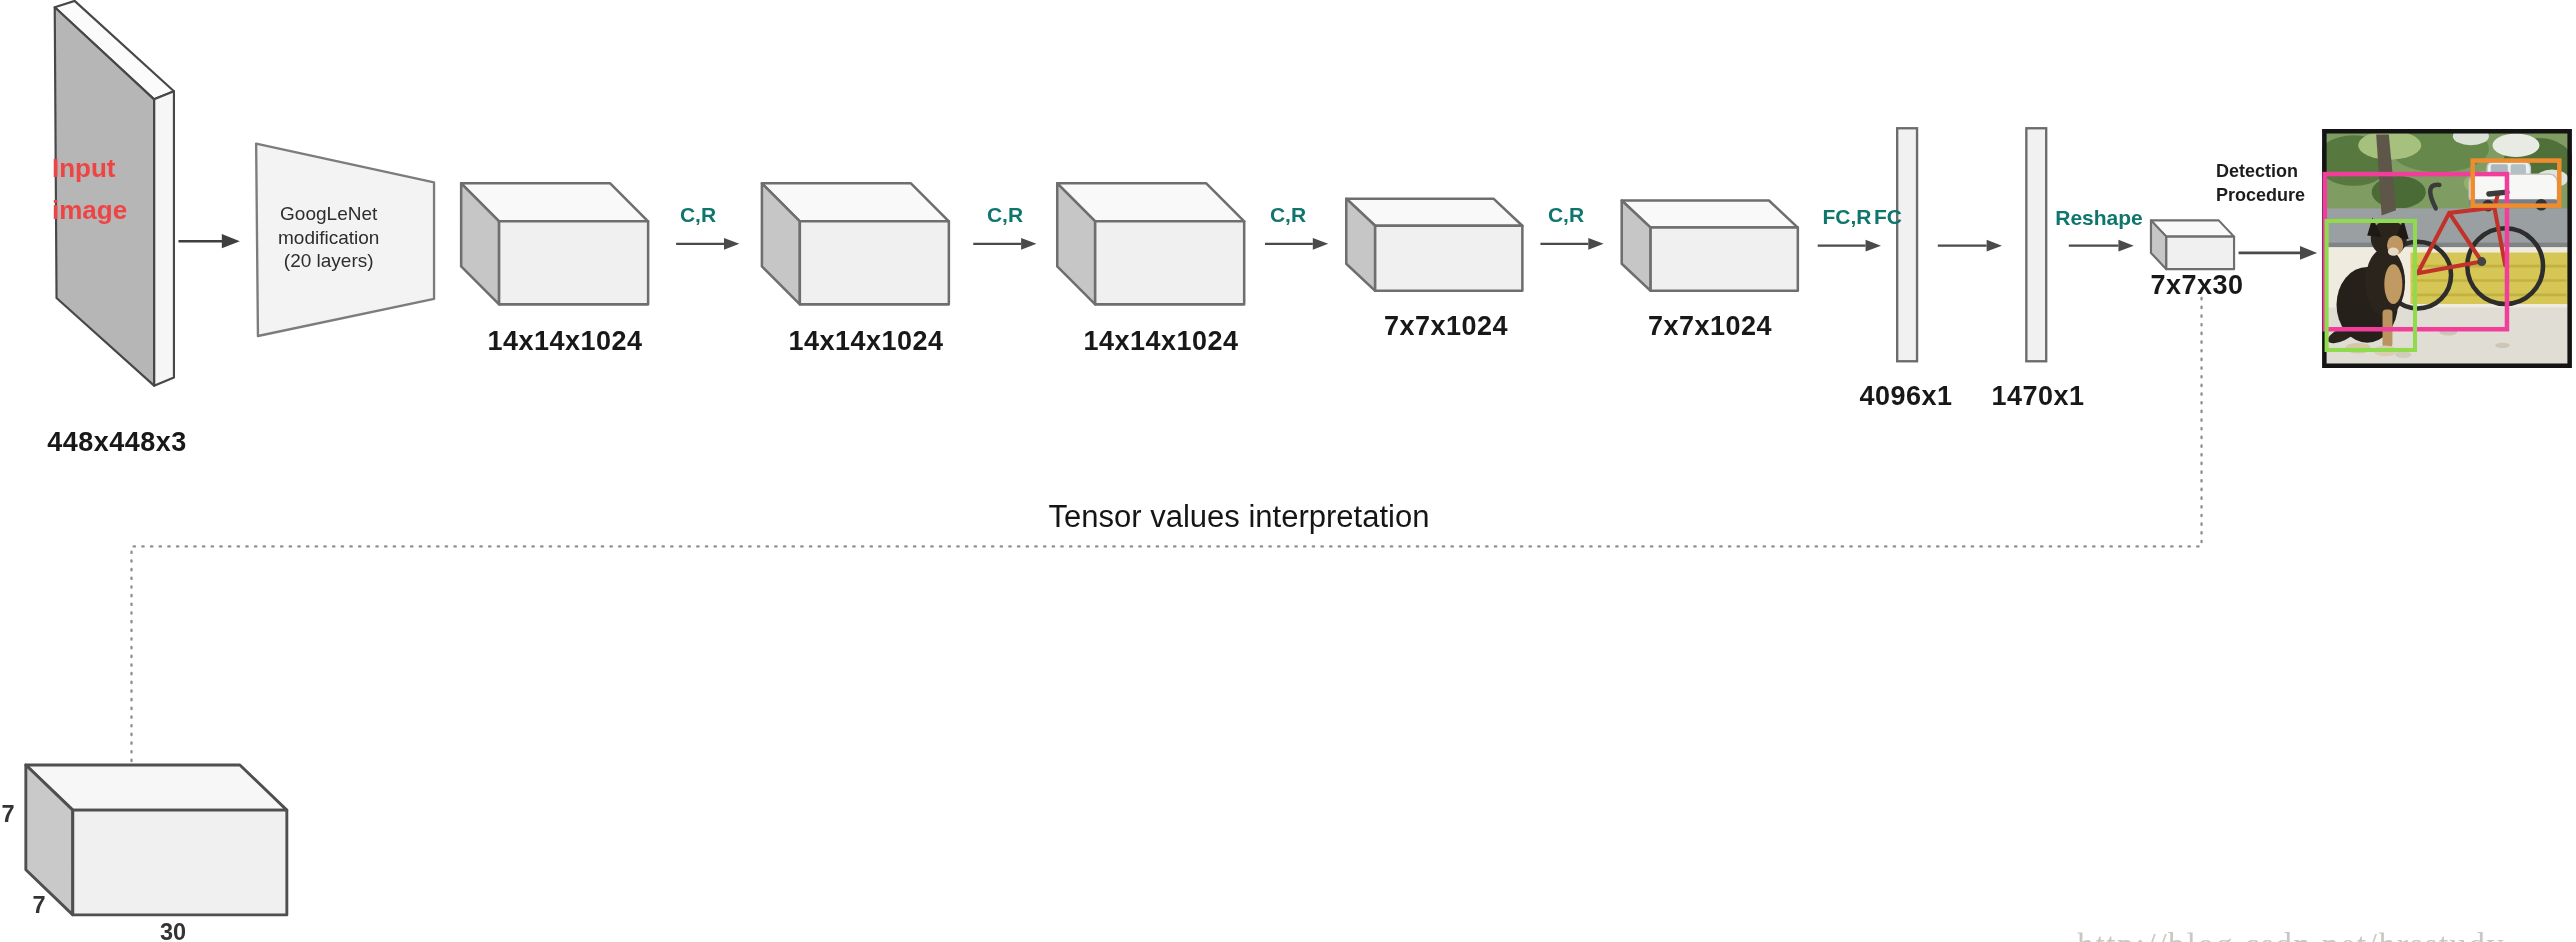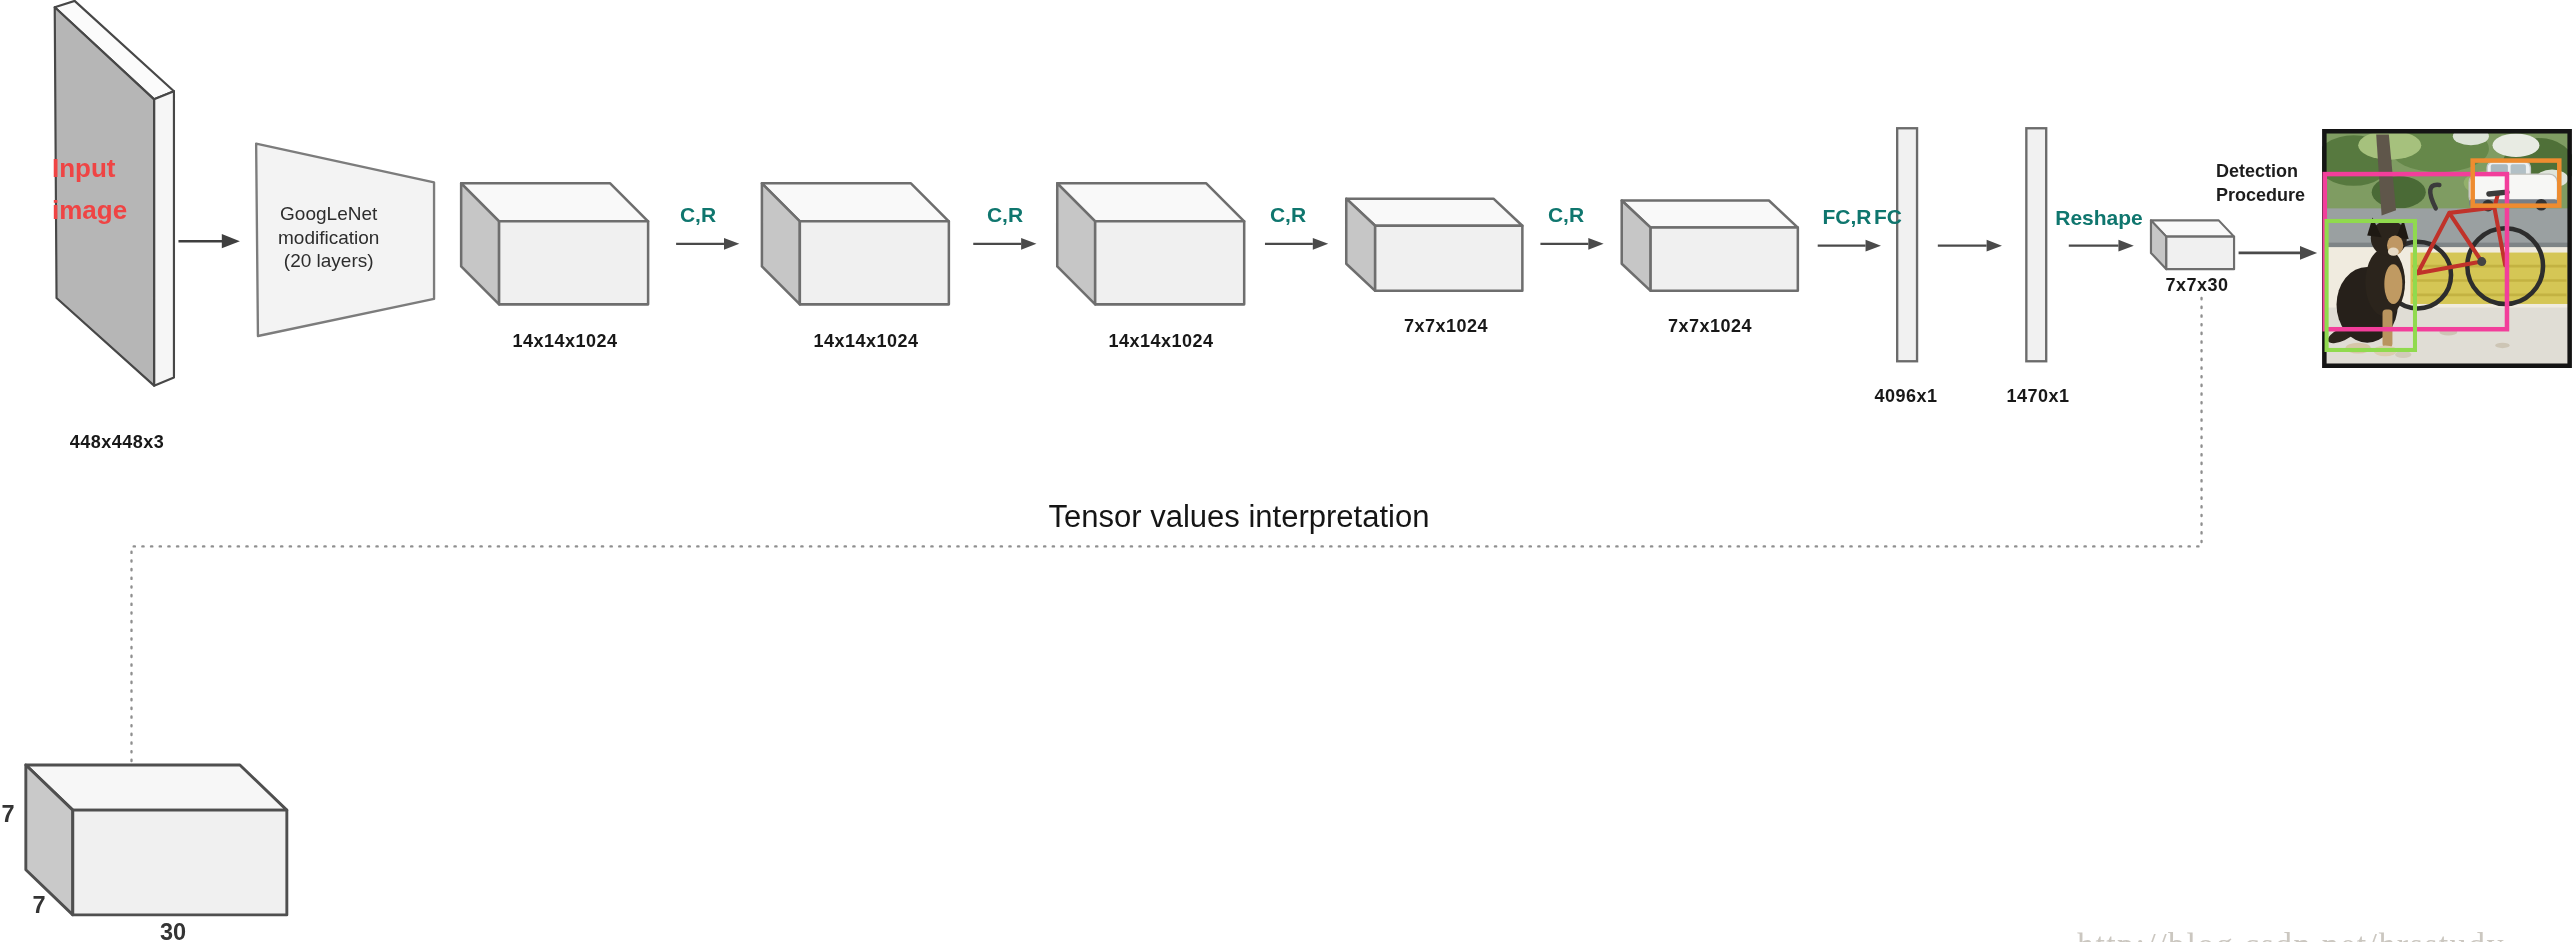--- a/index.html
+++ b/index.html
@@ -4,21 +4,21 @@
 <style>
   html,body{margin:0;padding:0;background:#ffffff;}
   #stage{
     position:relative;width:2576px;height:942px;overflow:hidden;background:#ffffff;
     font-family:"Liberation Sans", sans-serif;
   }
   svg{display:block;}
   .abs{position:absolute;}
   .lbl{position:absolute;transform:translate(-50%,-50%);white-space:nowrap;}
   .title{font-size:49px;font-weight:400;color:#131313;}
-  .dim{font-size:18px;font-weight:700;color:#181818;letter-spacing:0.5px;}
+  .dim{font-size:27px;font-weight:700;color:#181818;letter-spacing:0.5px;}
   .op{font-size:21px;font-weight:700;color:#0f766e;}
   .caption{font-size:31px;font-weight:400;color:#151515;margin-left:19px;}
   .cube{font-size:23.5px;font-weight:600;color:#343434;}
   .red-block{position:absolute;left:52px;top:147px;line-height:42px;
     font-size:26px;font-weight:700;color:#ef4444;}
   .backbone-block{position:absolute;left:278px;top:202px;line-height:23.5px;
     font-size:19px;font-weight:400;color:#2d2d2d;text-align:center;}
   .det-block{position:absolute;left:2216px;top:160px;line-height:23.5px;
     font-size:18px;font-weight:600;color:#1d1d1d;}
   .watermark{position:absolute;left:2077px;top:926px;white-space:nowrap;

